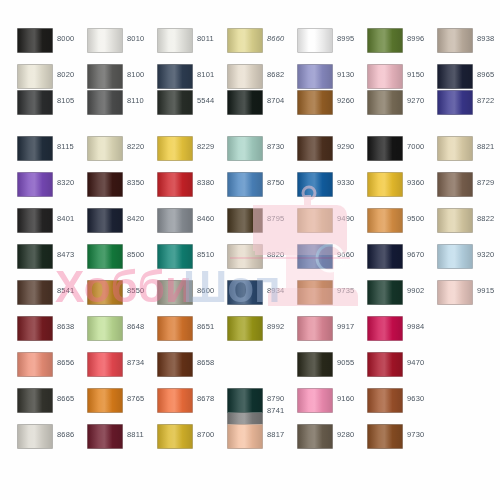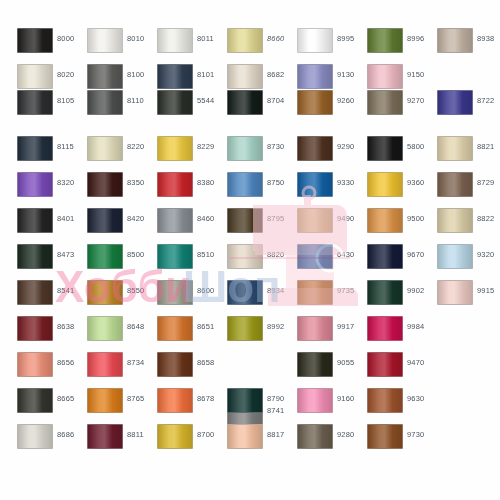--- a/index.html
+++ b/index.html
@@ -160,20 +160,26 @@
             <div class="sheen" style="background: linear-gradient(90deg, rgba(0, 0, 0, 0.16) 0%, rgba(255, 255, 255, 0.18) 32%, rgba(255, 255, 255, 0.24) 48%, rgba(0, 0, 0, 0.08) 72%, rgba(0, 0, 0, 0.18) 100%);"></div>
           </div>
           <div class="swatch-label">9130</div>
         </div>
         <div class="swatch-cell" style="left: 357px;">
           <div class="swatch-chip" style="background: rgb(242, 188, 198);">
             <div class="sheen" style="background: linear-gradient(90deg, rgba(0, 0, 0, 0.16) 0%, rgba(255, 255, 255, 0.18) 32%, rgba(255, 255, 255, 0.24) 48%, rgba(0, 0, 0, 0.08) 72%, rgba(0, 0, 0, 0.18) 100%);"></div>
           </div>
           <div class="swatch-label">9150</div>
         </div>
+        <div class="swatch-cell" style="left: 427px;">
+          <div class="swatch-chip" style="background: rgb(28, 34, 56);">
+            <div class="sheen" style="background: linear-gradient(90deg, rgba(0, 0, 0, 0.16) 0%, rgba(255, 255, 255, 0.18) 32%, rgba(255, 255, 255, 0.24) 48%, rgba(0, 0, 0, 0.08) 72%, rgba(0, 0, 0, 0.18) 100%);"></div>
+          </div>
+          <div class="swatch-label">8965</div>
+        </div>
       </div>
       <div class="swatch-row" style="top: 89px; text-align: center;">
         <div class="swatch-cell" style="left: 7px;">
           <div class="swatch-chip" style="background: rgb(45, 47, 48);">
             <div class="sheen" style="background: linear-gradient(90deg, rgba(0, 0, 0, 0.16) 0%, rgba(255, 255, 255, 0.18) 32%, rgba(255, 255, 255, 0.24) 48%, rgba(0, 0, 0, 0.08) 72%, rgba(0, 0, 0, 0.18) 100%);"></div>
           </div>
           <div class="swatch-label">8105</div>
         </div>
         <div class="swatch-cell" style="left: 77px;">
           <div class="swatch-chip" style="background: rgb(79, 80, 80);">
@@ -240,21 +246,21 @@
         <div class="swatch-cell" style="left: 287px;">
           <div class="swatch-chip" style="background: rgb(80, 50, 32);">
             <div class="sheen" style="background: linear-gradient(90deg, rgba(0, 0, 0, 0.16) 0%, rgba(255, 255, 255, 0.18) 32%, rgba(255, 255, 255, 0.24) 48%, rgba(0, 0, 0, 0.08) 72%, rgba(0, 0, 0, 0.18) 100%);"></div>
           </div>
           <div class="swatch-label">9290</div>
         </div>
         <div class="swatch-cell" style="left: 357px;">
           <div class="swatch-chip" style="background: rgb(22, 22, 22);">
             <div class="sheen" style="background: linear-gradient(90deg, rgba(0, 0, 0, 0.16) 0%, rgba(255, 255, 255, 0.18) 32%, rgba(255, 255, 255, 0.24) 48%, rgba(0, 0, 0, 0.08) 72%, rgba(0, 0, 0, 0.18) 100%);"></div>
           </div>
-          <div class="swatch-label">5800</div>
+          <div class="swatch-label">7000</div>
         </div>
         <div class="swatch-cell" style="left: 427px;">
           <div class="swatch-chip" style="background: rgb(227, 213, 174);">
             <div class="sheen" style="background: linear-gradient(90deg, rgba(0, 0, 0, 0.16) 0%, rgba(255, 255, 255, 0.18) 32%, rgba(255, 255, 255, 0.24) 48%, rgba(0, 0, 0, 0.08) 72%, rgba(0, 0, 0, 0.18) 100%);"></div>
           </div>
           <div class="swatch-label">8821</div>
         </div>
       </div>
       <div class="swatch-row" style="top: 171px;">
         <div class="swatch-cell" style="left: 7px;">
@@ -366,21 +372,21 @@
         <div class="swatch-cell" style="left: 217px;">
           <div class="swatch-chip" style="background: rgb(228, 217, 200);">
             <div class="sheen" style="background: linear-gradient(90deg, rgba(0, 0, 0, 0.16) 0%, rgba(255, 255, 255, 0.18) 32%, rgba(255, 255, 255, 0.24) 48%, rgba(0, 0, 0, 0.08) 72%, rgba(0, 0, 0, 0.18) 100%);"></div>
           </div>
           <div class="swatch-label">8820</div>
         </div>
         <div class="swatch-cell" style="left: 287px;">
           <div class="swatch-chip" style="background: rgb(19, 83, 155);">
             <div class="sheen" style="background: linear-gradient(90deg, rgba(0, 0, 0, 0.16) 0%, rgba(255, 255, 255, 0.18) 32%, rgba(255, 255, 255, 0.24) 48%, rgba(0, 0, 0, 0.08) 72%, rgba(0, 0, 0, 0.18) 100%);"></div>
           </div>
-          <div class="swatch-label">6430</div>
+          <div class="swatch-label">9660</div>
         </div>
         <div class="swatch-cell" style="left: 357px;">
           <div class="swatch-chip" style="background: rgb(21, 28, 57);">
             <div class="sheen" style="background: linear-gradient(90deg, rgba(0, 0, 0, 0.16) 0%, rgba(255, 255, 255, 0.18) 32%, rgba(255, 255, 255, 0.24) 48%, rgba(0, 0, 0, 0.08) 72%, rgba(0, 0, 0, 0.18) 100%);"></div>
           </div>
           <div class="swatch-label">9670</div>
         </div>
         <div class="swatch-cell" style="left: 427px;">
           <div class="swatch-chip" style="background: rgb(188, 218, 234);">
             <div class="sheen" style="background: linear-gradient(90deg, rgba(0, 0, 0, 0.16) 0%, rgba(255, 255, 255, 0.18) 32%, rgba(255, 255, 255, 0.24) 48%, rgba(0, 0, 0, 0.08) 72%, rgba(0, 0, 0, 0.18) 100%);"></div>

